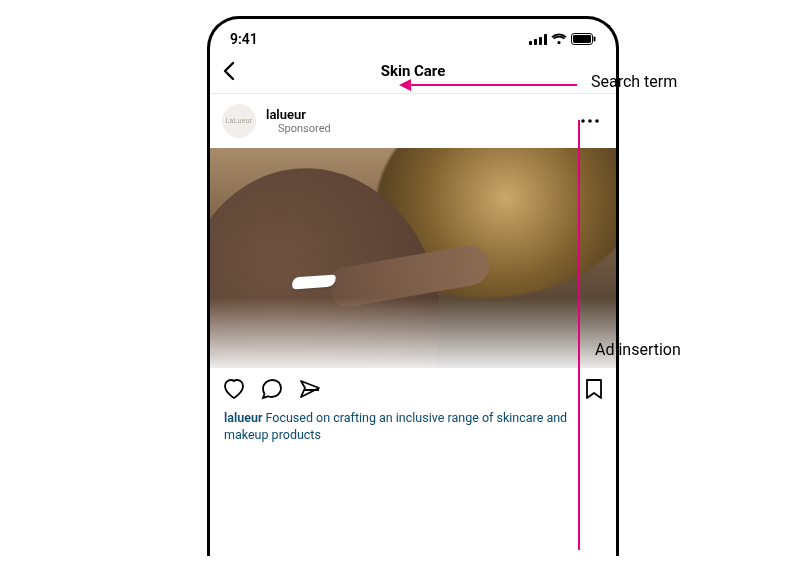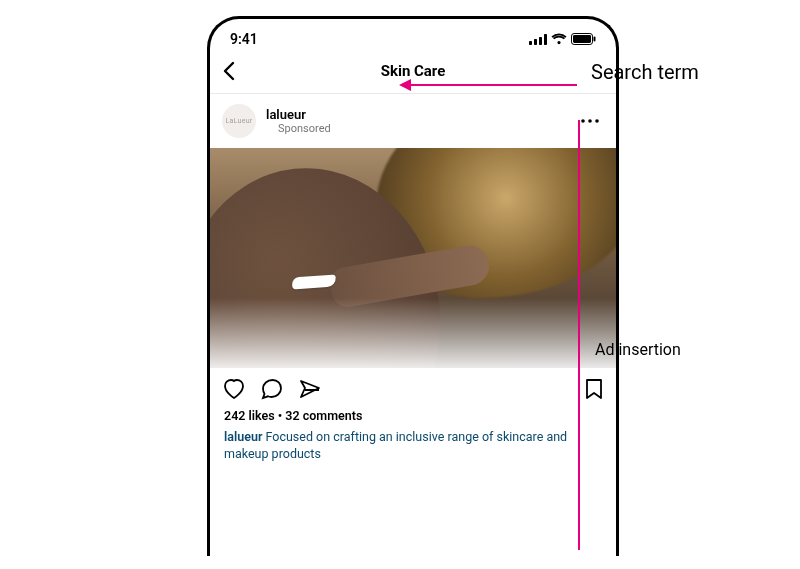--- a/index.html
+++ b/index.html
@@ -150,22 +150,22 @@
   .arrow::before {
     content: "";
     position: absolute;
     left: -2px; top: -5px;
     border-right: 12px solid #e6007e;
     border-top: 6px solid transparent;
     border-bottom: 6px solid transparent;
   }
   .label-search {
     position: absolute;
-    left: 591px; top: 60px;
-    font-size: 20px;
+    left: 591px; top: 72px;
+    font-size: 16px;
   }
   .vline {
     position: absolute;
     left: 578px; top: 120px;
     width: 2px; height: 430px;
     background: #e6007e;
   }
   .label-ad {
     position: absolute;
     left: 595px; top: 340px;
@@ -249,21 +249,20 @@
           </svg>
       </span>
     </div>
     <span>
       <svg width="20" height="22" viewBox="0 0 20 22">
           <path d="M3 2h14v18l-7-5-7 5V2z" fill="none" stroke="#000" stroke-width="1.8" stroke-linejoin="round"></path>
         </svg>
     </span>
   </div>
 
-  <div class="stats">242 likes • 32 comments</div>
 
   <div class="caption">
     <span class="caption-user">lalueur</span><span> Focused on crafting an inclusive range of skincare and makeup products</span>
   </div>
 
 </div>
 
 <div class="arrow"></div>
 <div class="label-search">Search term</div>
 <div class="vline"></div>

